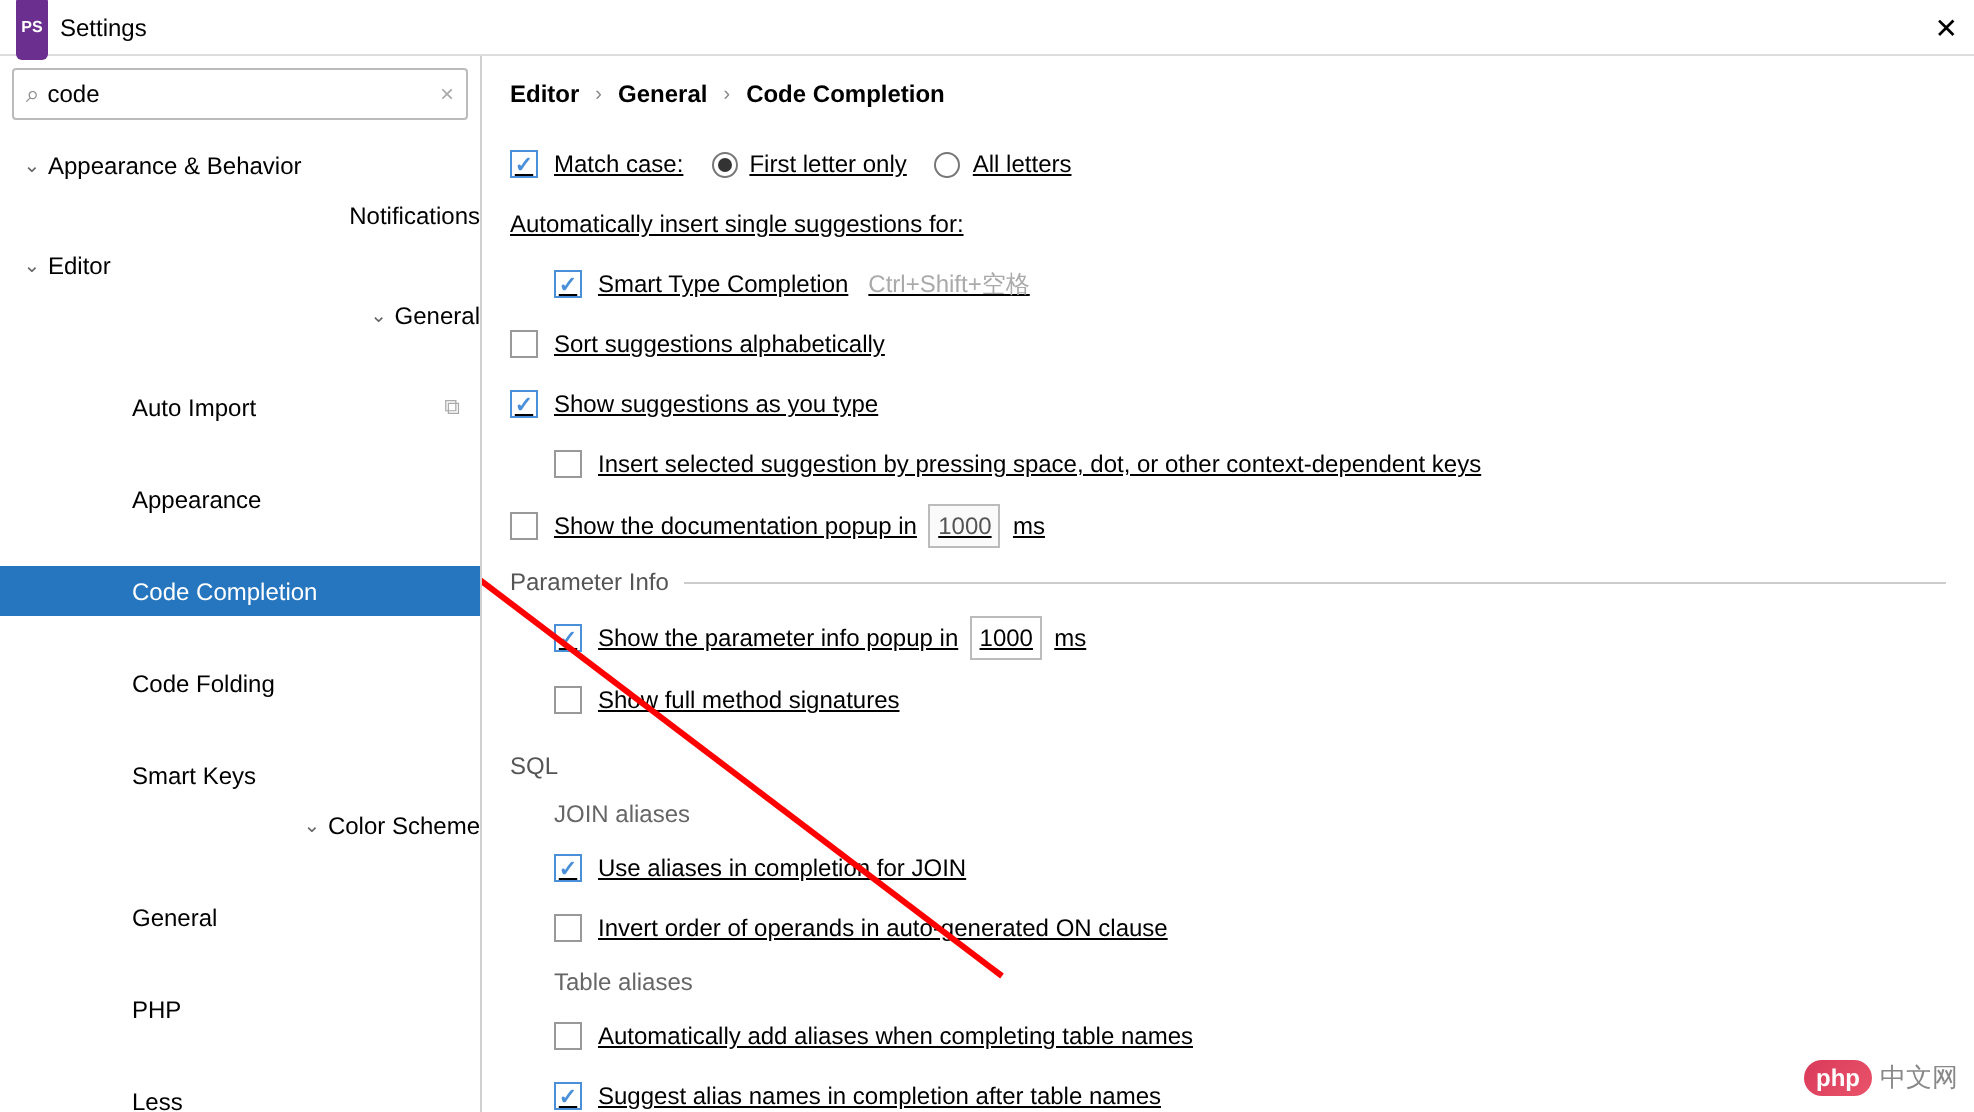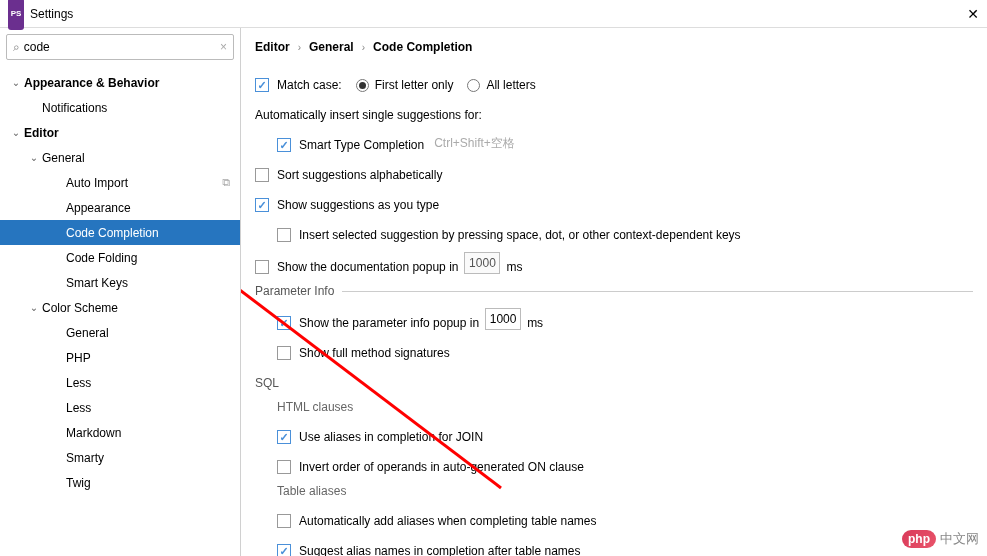--- a/index.html
+++ b/index.html
@@ -14,28 +14,28 @@
 .search { height: 26px; border: 1px solid #bbb; border-radius: 2px; display: flex; align-items: center; padding: 0 6px; }
 .search-mag { color: #888; margin-right: 4px; }
 .search input { border: none; outline: none; flex: 1; font-size: 12px; }
 .search-x { color: #aaa; cursor: pointer; }
 .tree { flex: 1; overflow: auto; padding-top: 4px; }
 .tree-item { height: 25px; display: flex; align-items: center; cursor: pointer; padding-left: 4px; position: relative; }
 .tree-item.active { background: #2675BF; color: #fff; }
 .chev { width: 16px; display: inline-flex; justify-content: center; color: #666; font-size: 10px; }
 .tree-item.active .chev { color: #fff; }
 .lvl0 { padding-left: 8px; }
-.lvl1 { padding-left: 26px; }
-.lvl2 { padding-left: 50px; }
-.bold { font-weight: bold; }
+.lvl1 { padding-left: 12px; justify-content: flex-end; }
+.lvl2 { padding-left: 50px; margin-top: 21px; }
+.bold { font-weight: normal; }
 .copy-icon { position: absolute; right: 10px; color: #aaa; font-size: 11px; }
 .content { flex: 1; padding: 12px 14px; overflow: auto; position: relative; }
 .breadcrumb { font-weight: bold; display: flex; gap: 8px; align-items: center; margin-bottom: 18px; }
 .breadcrumb .sep { color: #888; font-weight: normal; font-size: 10px; }
-.row { display: flex; align-items: flex-end; margin-bottom: 10px; min-height: 20px; }
+.row { display: flex; align-items: center; margin-bottom: 10px; min-height: 20px; text-decoration: underline; }
 .cb { width: 14px; height: 14px; border: 1px solid #999; margin-right: 8px; display: inline-flex; align-items: center; justify-content: center; position: relative; }
 .cb.checked { border-color: #4a90d9; }
 .cb.checked::after { content: "✓"; color: #4a90d9; font-size: 11px; font-weight: bold; }
 .radio { width: 13px; height: 13px; border: 1px solid #777; border-radius: 50%; margin: 0 6px 0 14px; display: inline-flex; align-items: center; justify-content: center; }
 .radio.on::after { content: ""; width: 7px; height: 7px; border-radius: 50%; background: #333; }
 .indent1 { padding-left: 22px; }
 .shortcut { color: #aaa; margin-left: 10px; }
 .num { width: 36px; height: 22px; border: 1px solid #bbb; text-align: center; margin: 0 6px; }
 fieldset { border: none; border-top: 1px solid #ccc; margin-top: 6px; padding-top: 10px; }
 legend { color: #555; padding-right: 8px; font-size: 12px; }
@@ -191,21 +191,21 @@
         <input class="num" value="1000" style="">
         <span>ms</span>
       </div>
       <div class="row indent1">
         <span class="cb"></span>
         <span>Show full method signatures</span>
       </div>
     </fieldset>
 
     <div class="sqlhdr">SQL</div>
-    <div class="subhdr">HTML clauses</div>
+    <div class="subhdr">JOIN aliases</div>
     <div class="row indent1">
       <span class="cb checked"></span>
       <span>Use aliases in completion for JOIN</span>
     </div>
     <div class="row indent1">
       <span class="cb"></span>
       <span>Invert order of operands in auto-generated ON clause</span>
     </div>
     <div class="subhdr">Table aliases</div>
     <div class="row indent1">

